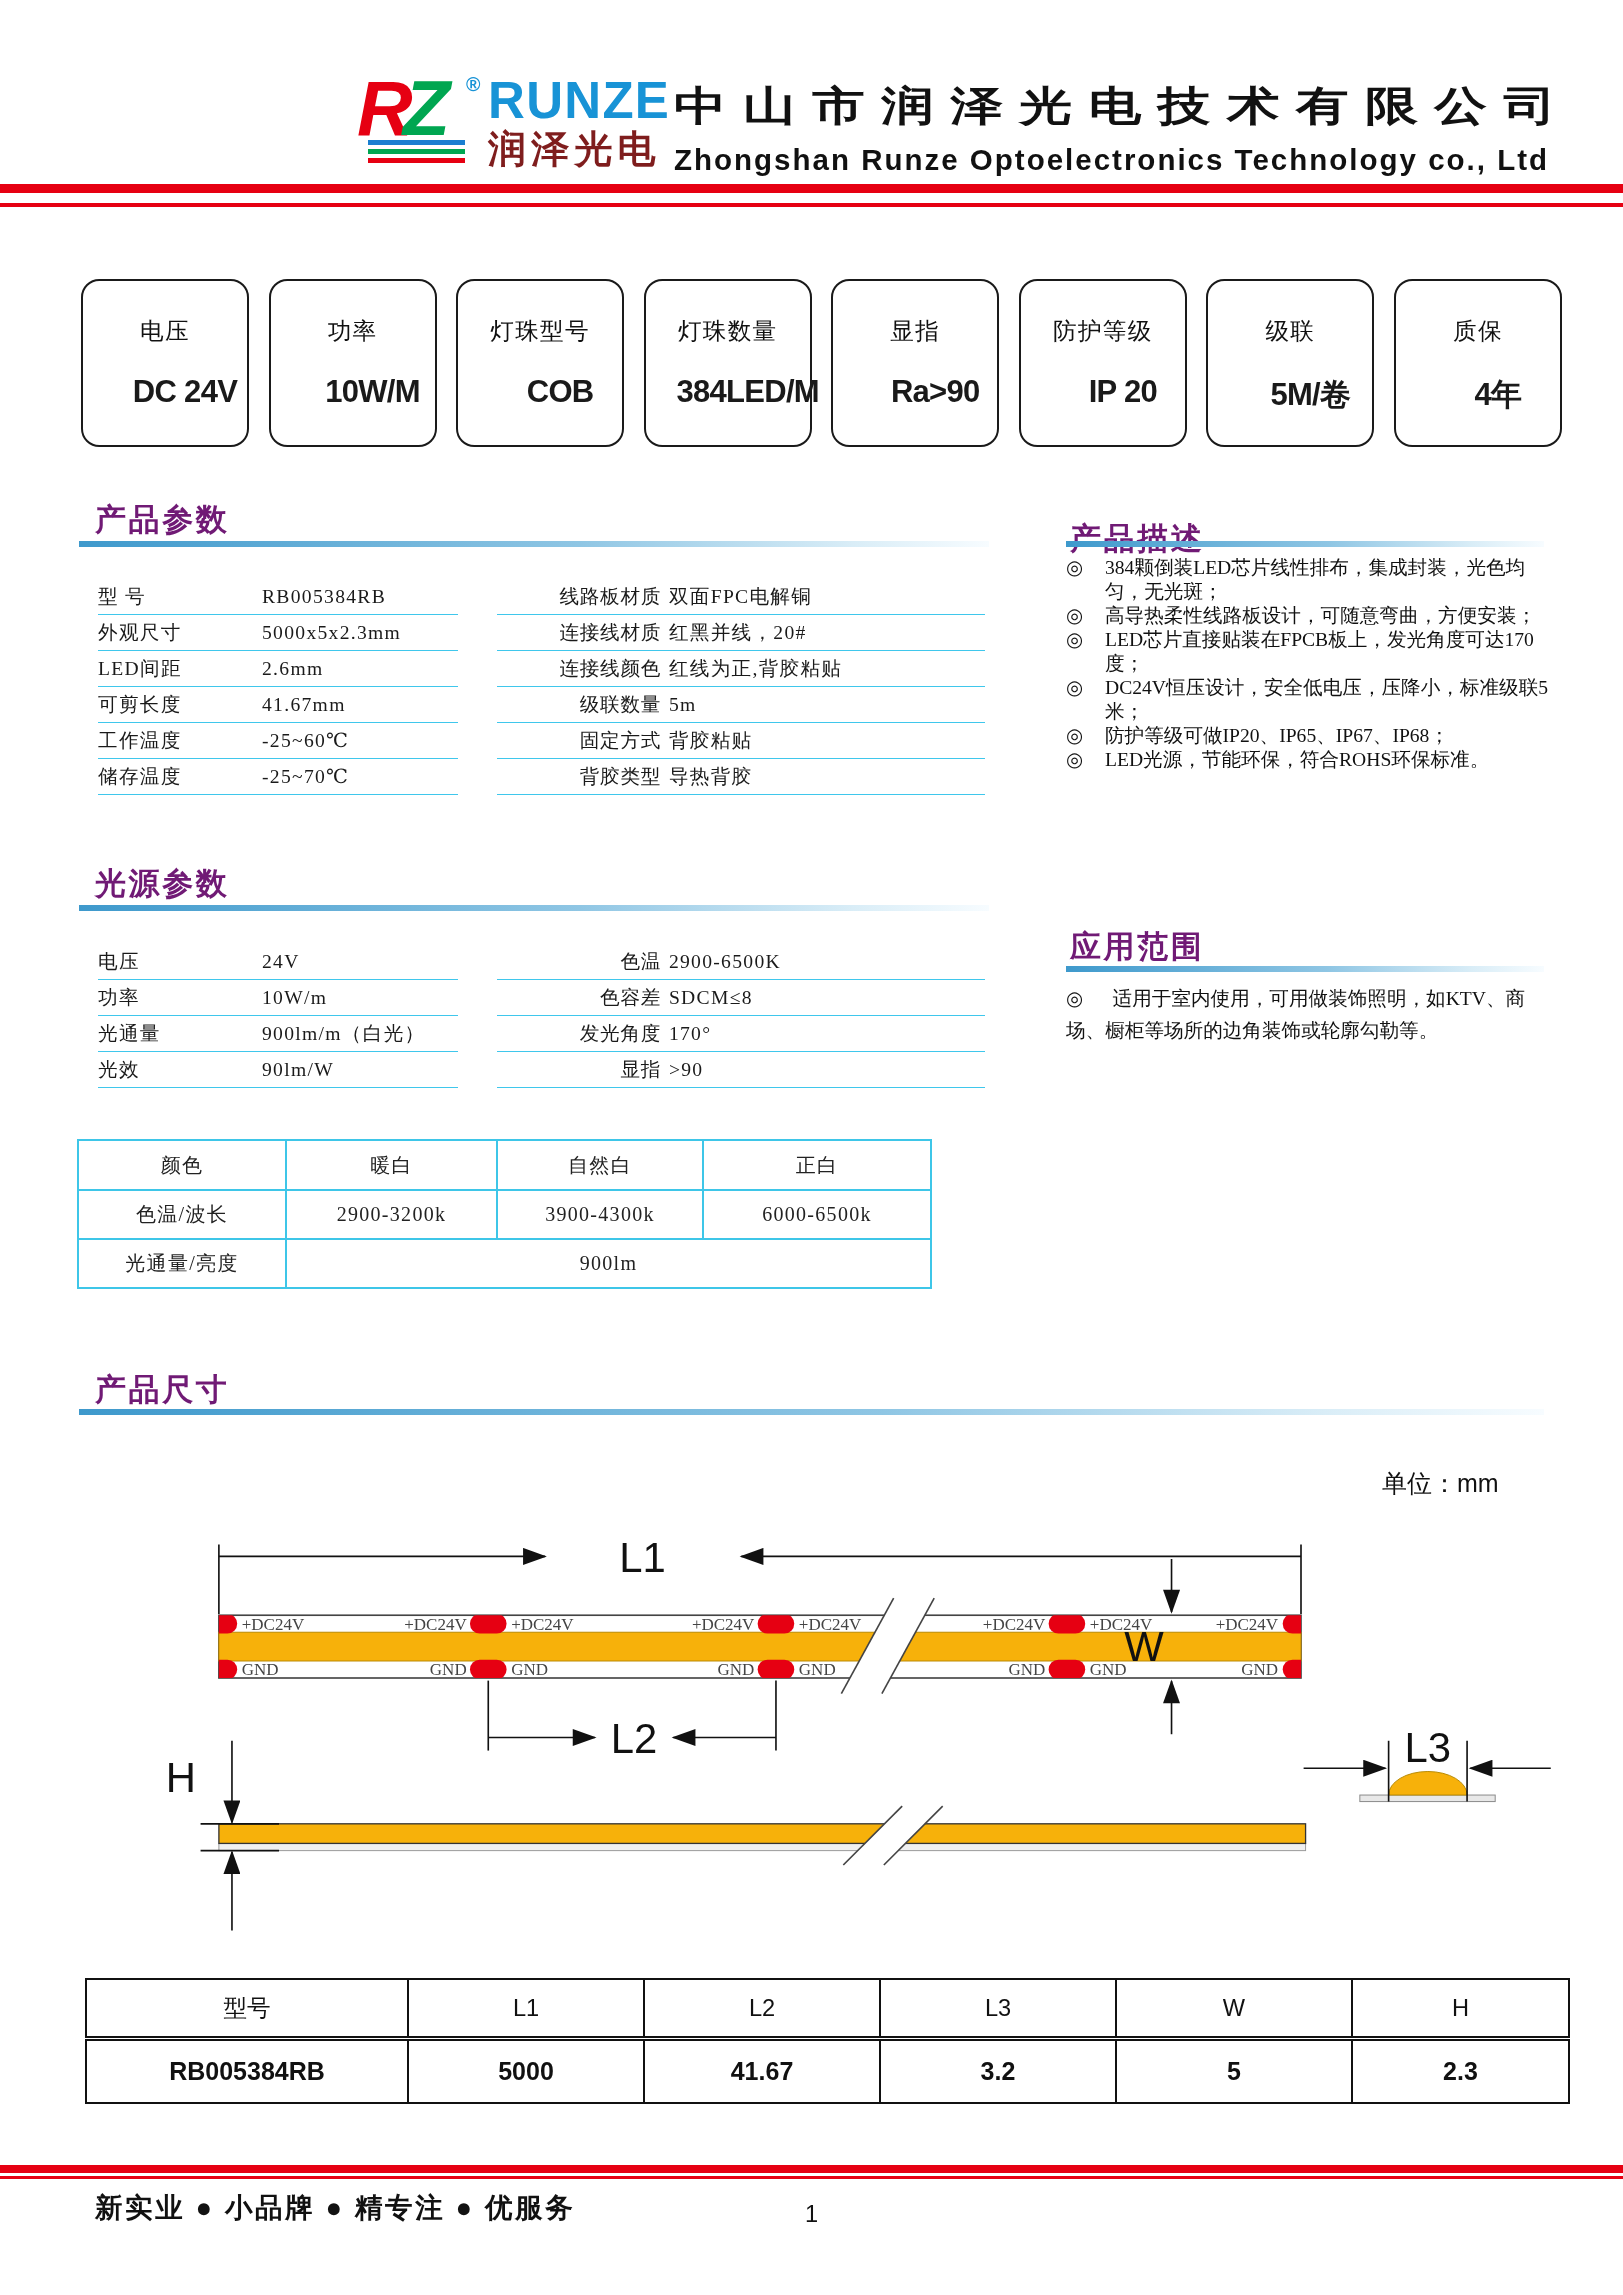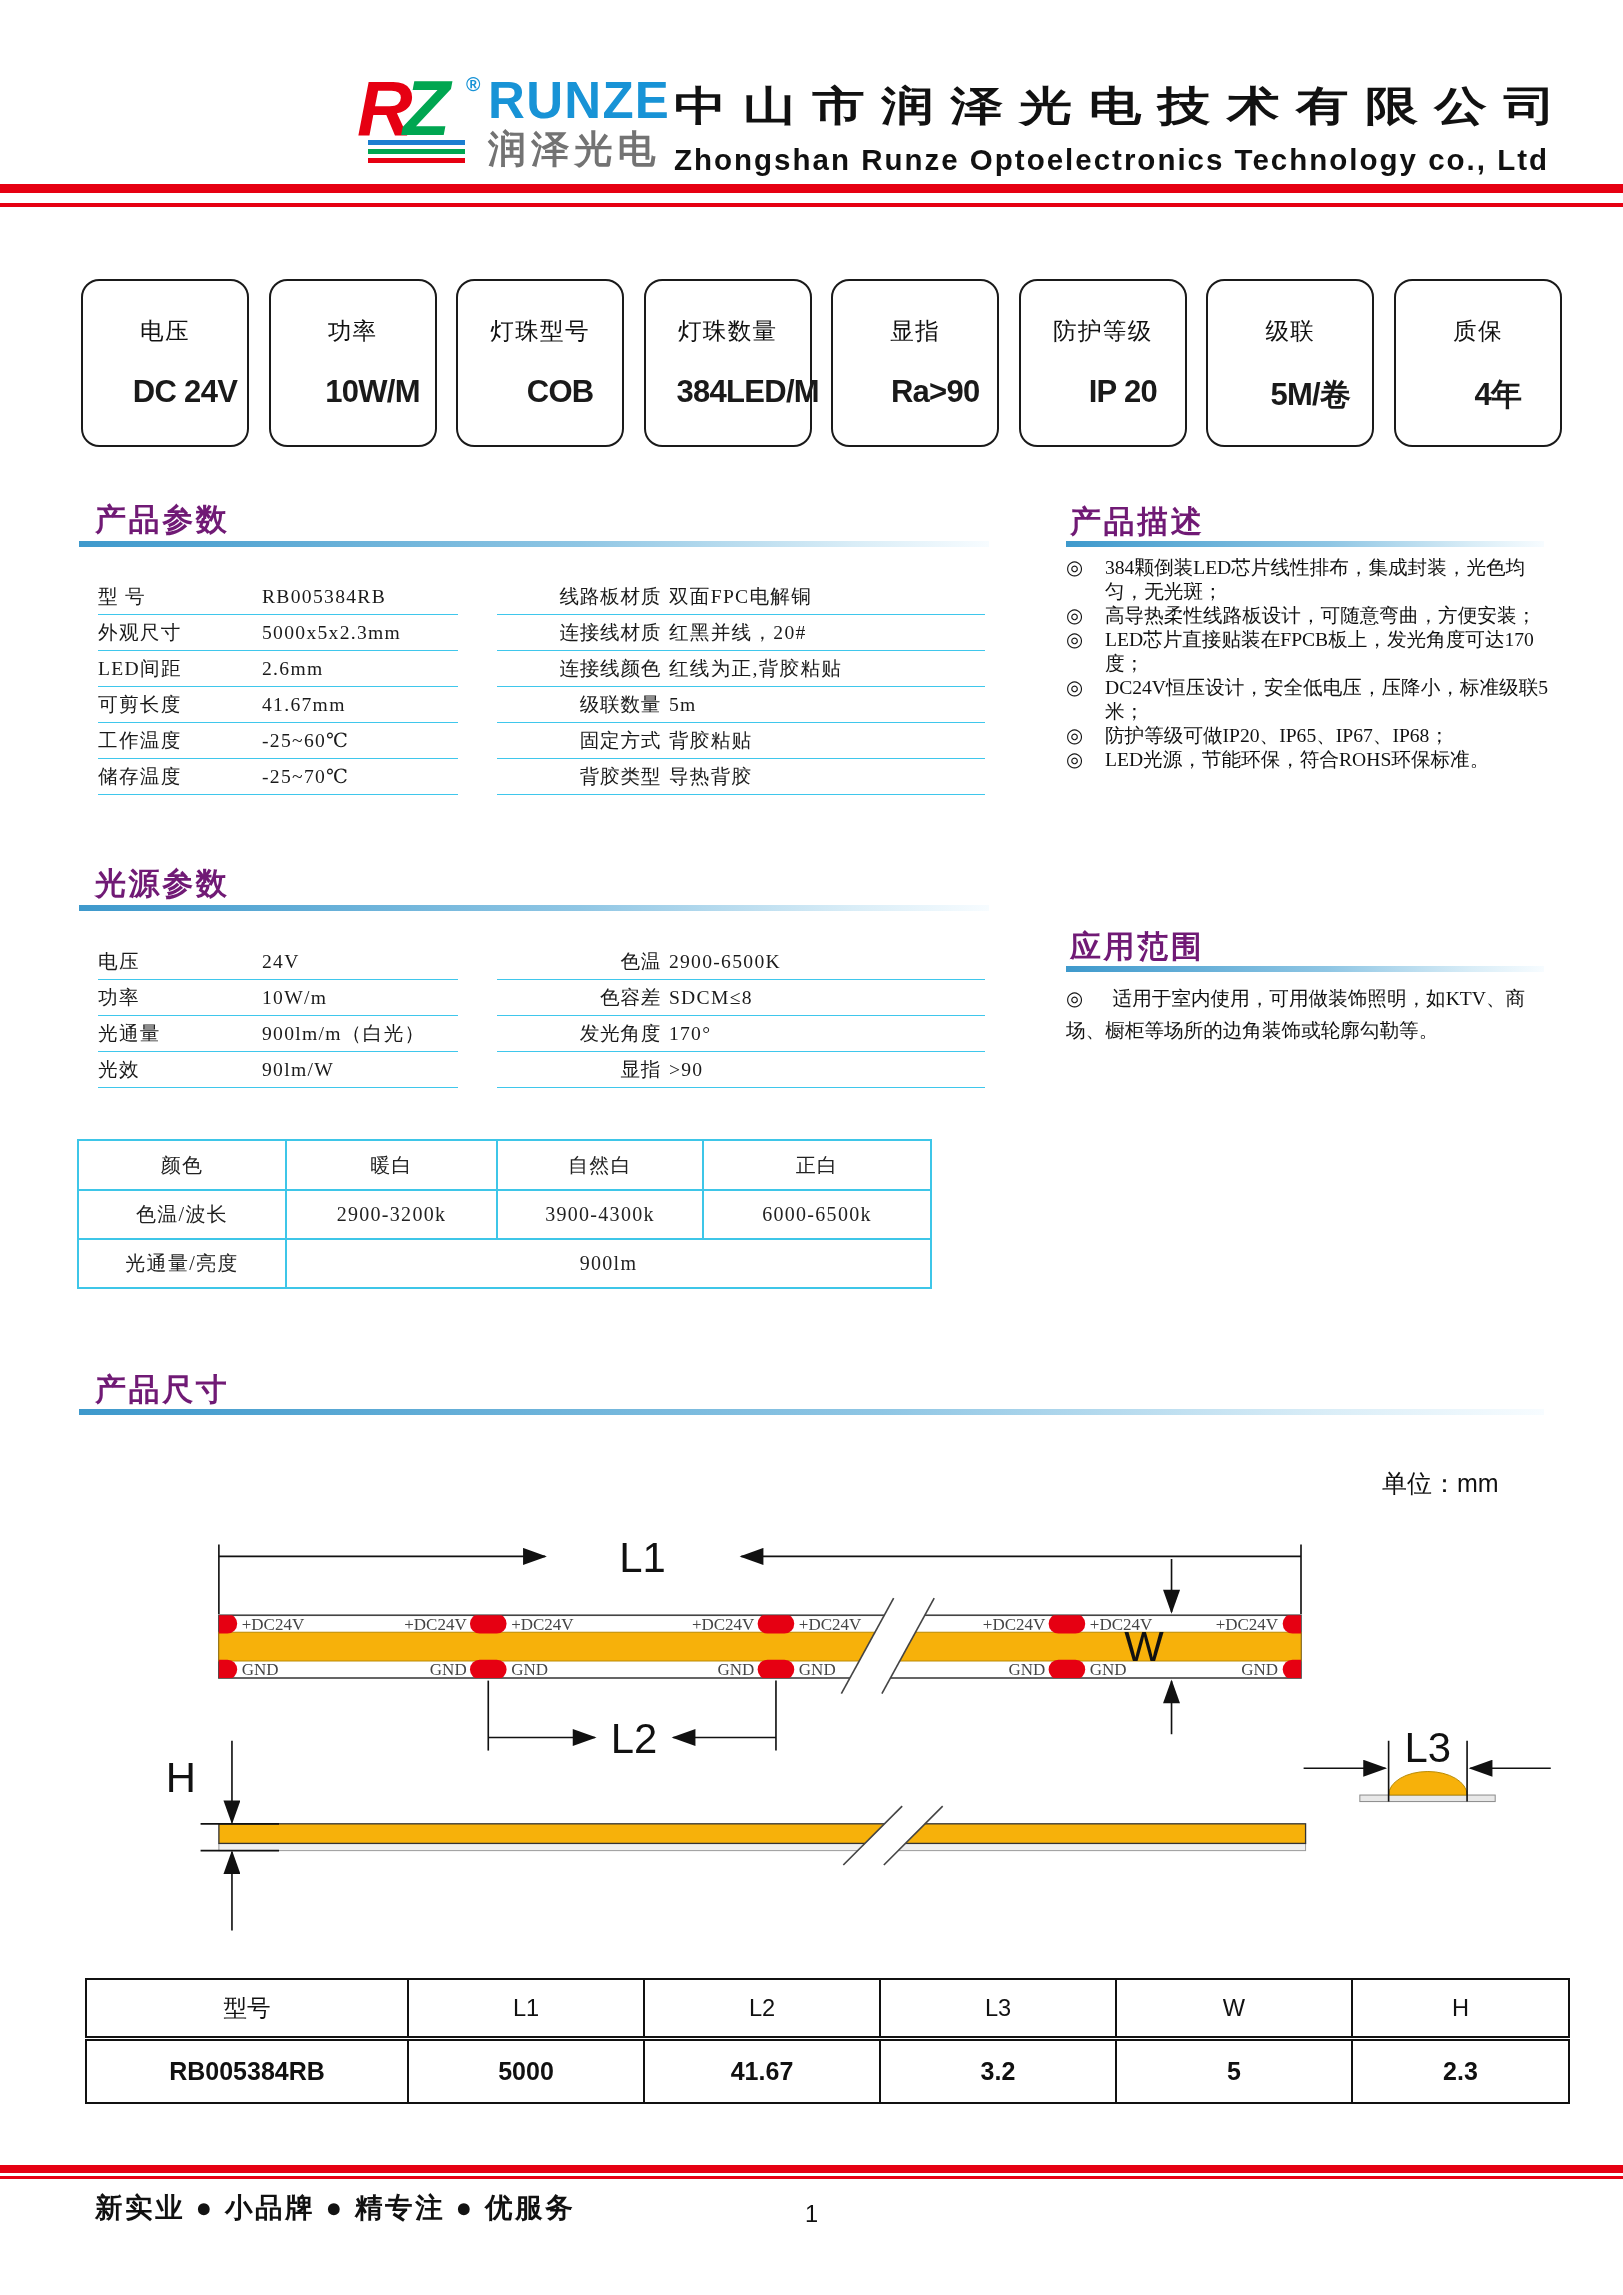--- a/index.html
+++ b/index.html
@@ -11,21 +11,21 @@
 
   
   .logo-r{position:absolute;left:357px;top:64px;font:900 77px "Liberation Sans","DejaVu Sans",sans-serif;color:#e60012;font-style:italic;}
   .logo-z{position:absolute;left:403px;top:64px;font:900 77px "Liberation Sans","DejaVu Sans",sans-serif;color:#00a651;font-style:italic;}
   .logo-reg{position:absolute;left:466px;top:73px;font:700 19.6px "Liberation Sans",sans-serif;color:#1893d6;}
   .stripe{position:absolute;left:368px;width:97px;height:4.6px;}
   .stripe.s1{top:140px;background:#1a7fd1;}
   .stripe.s2{top:149px;background:#00a651;}
   .stripe.s3{top:158px;background:#e60012;}
   .brand-en{position:absolute;left:488px;top:71px;font:700 51px "Liberation Sans","DejaVu Sans",sans-serif;color:#1893d6;letter-spacing:1.3px;}
-  .brand-cn{position:absolute;left:488px;top:124px;font:700 38px "Liberation Sans",sans-serif;color:#737373;letter-spacing:5.2px;}
+  .brand-cn{position:absolute;left:488px;top:124px;font:700 38px "Liberation Sans",sans-serif;color:#7f1d1d;letter-spacing:5.2px;}
   .company-cn{position:absolute;left:674px;top:79px;font:700 41px "Liberation Sans","DejaVu Sans",sans-serif;color:#111;
     letter-spacing:13px;transform:scaleX(1.28);transform-origin:left top;white-space:nowrap;}
   .company-en{position:absolute;left:674px;top:143px;font:700 29.5px "Liberation Sans",sans-serif;color:#111;letter-spacing:2px;white-space:nowrap;}
   .redline{position:absolute;left:0;width:1623px;background:#e60012;}
 
   
   .specs{position:absolute;left:81px;top:279px;width:1481px;display:flex;justify-content:space-between;}
   .spec-box{position:relative;width:164px;height:164px;border:2px solid #1a1a1a;border-radius:18.3px;background:#fff;}
   .spec-label{position:absolute;left:0;top:34px;width:100%;text-align:center;font:23.6px "Liberation Serif",serif;color:#111;letter-spacing:1.3px;}
   .spec-value{position:absolute;left:0;top:93px;width:100%;text-align:center;font:700 31px "Liberation Sans","DejaVu Sans",sans-serif;color:#1a1a1a;letter-spacing:-0.7px;padding-left:20px;}
@@ -123,21 +123,21 @@
       <div class="spec-value">5M/卷</div>
     </div>
     <div class="spec-box">
       <div class="spec-label">质保</div>
       <div class="spec-value">4年</div>
     </div>
   </div>
 
   <div class="sec-title" style="left:95px;top:499px;">产品参数</div>
   <div class="sec-line" style="left:79px;top:541px;width:910px;"></div>
-  <div class="sec-title" style="left:1070px;top:501px;">产品描述</div>
+  <div class="sec-title" style="left:1070px;top:518px;">产品描述</div>
   <div class="sec-line" style="left:1066px;top:541px;width:478px;"></div>
 
   <div class="ptable leftcol" style="left:98px;top:579px;width:360px;">
     <div class="prow">
         <span class="lblA">型 号</span>
         <span class="val">RB005384RB</span>
       </div>
     <div class="prow">
         <span class="lblA">外观尺寸</span>
         <span class="val">5000x5x2.3mm</span>

